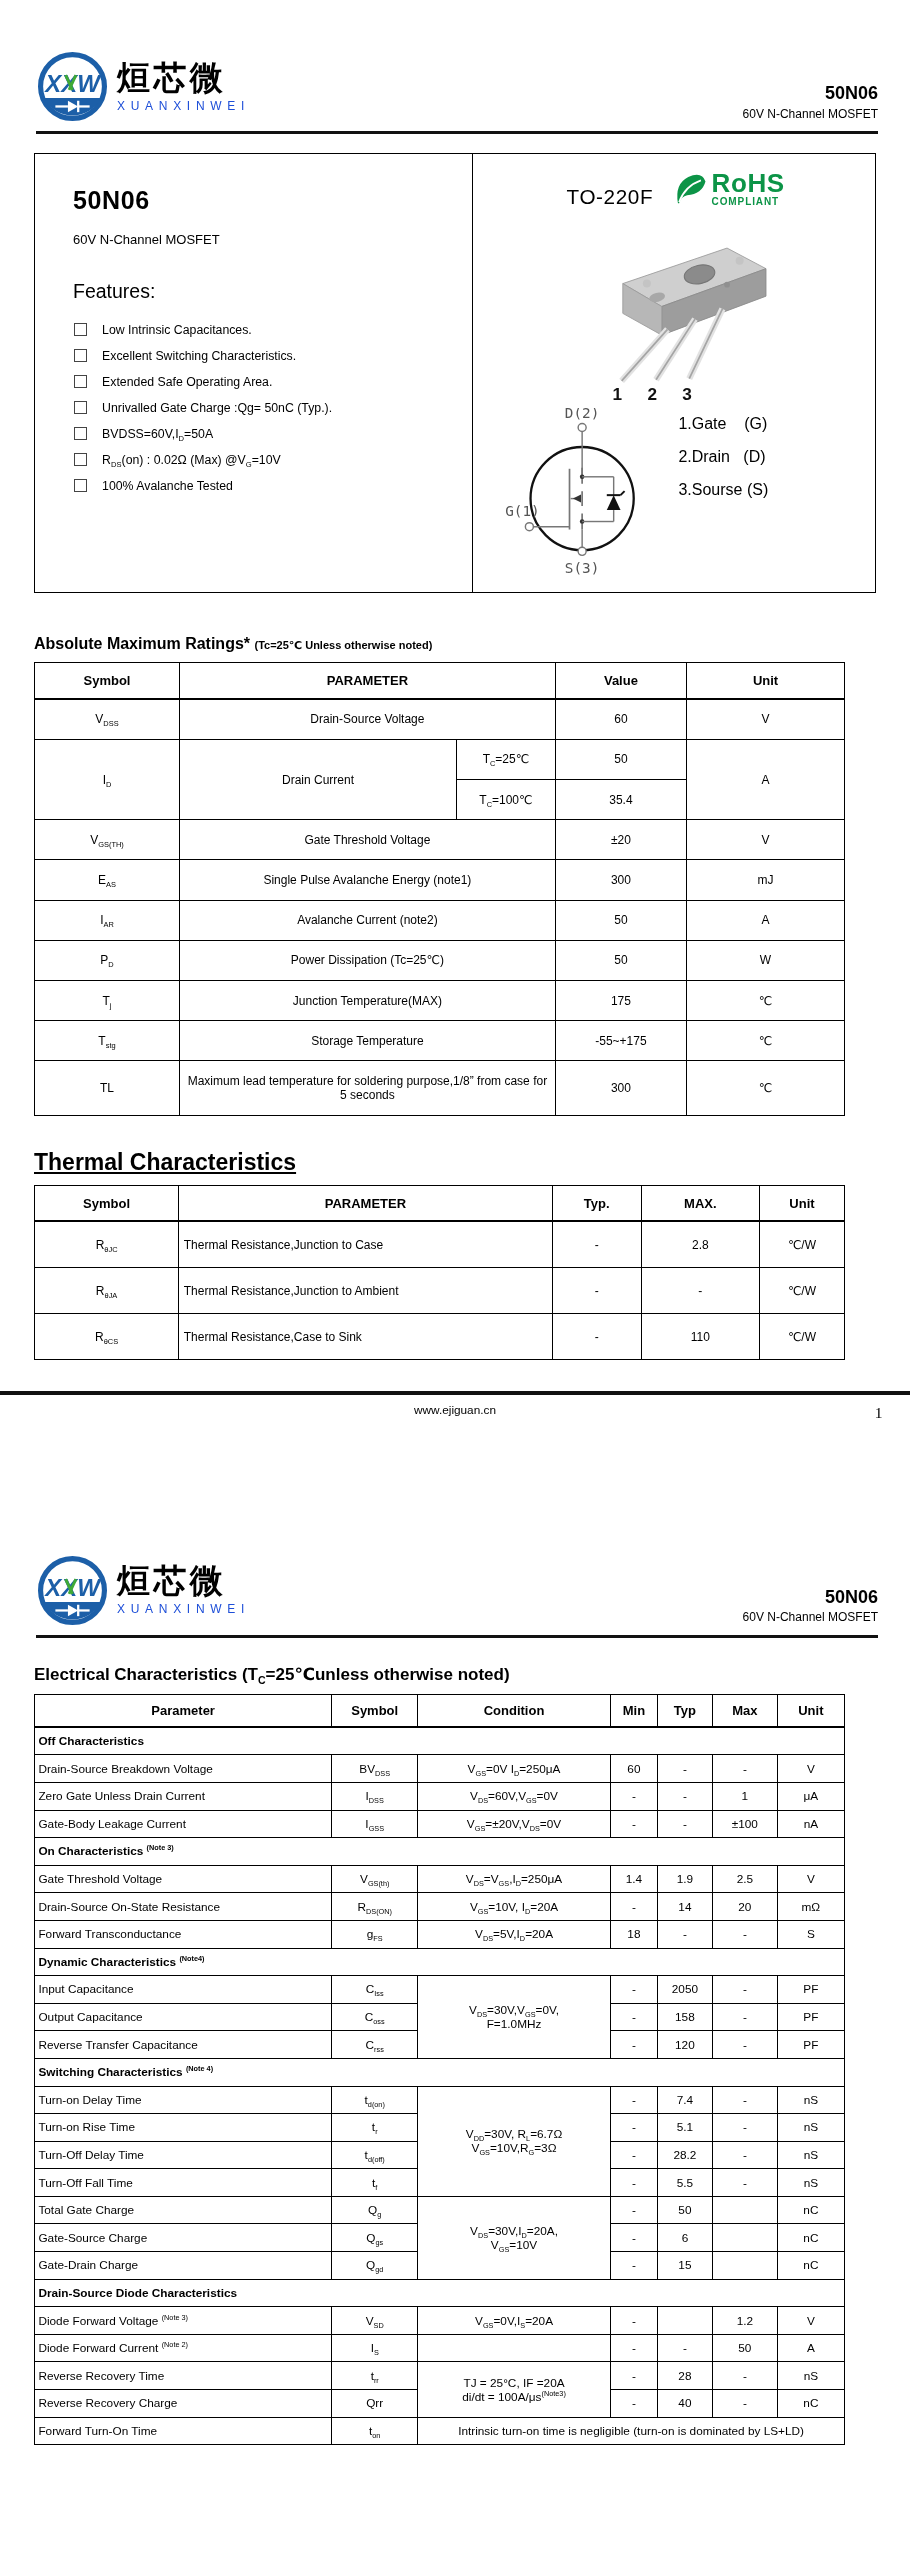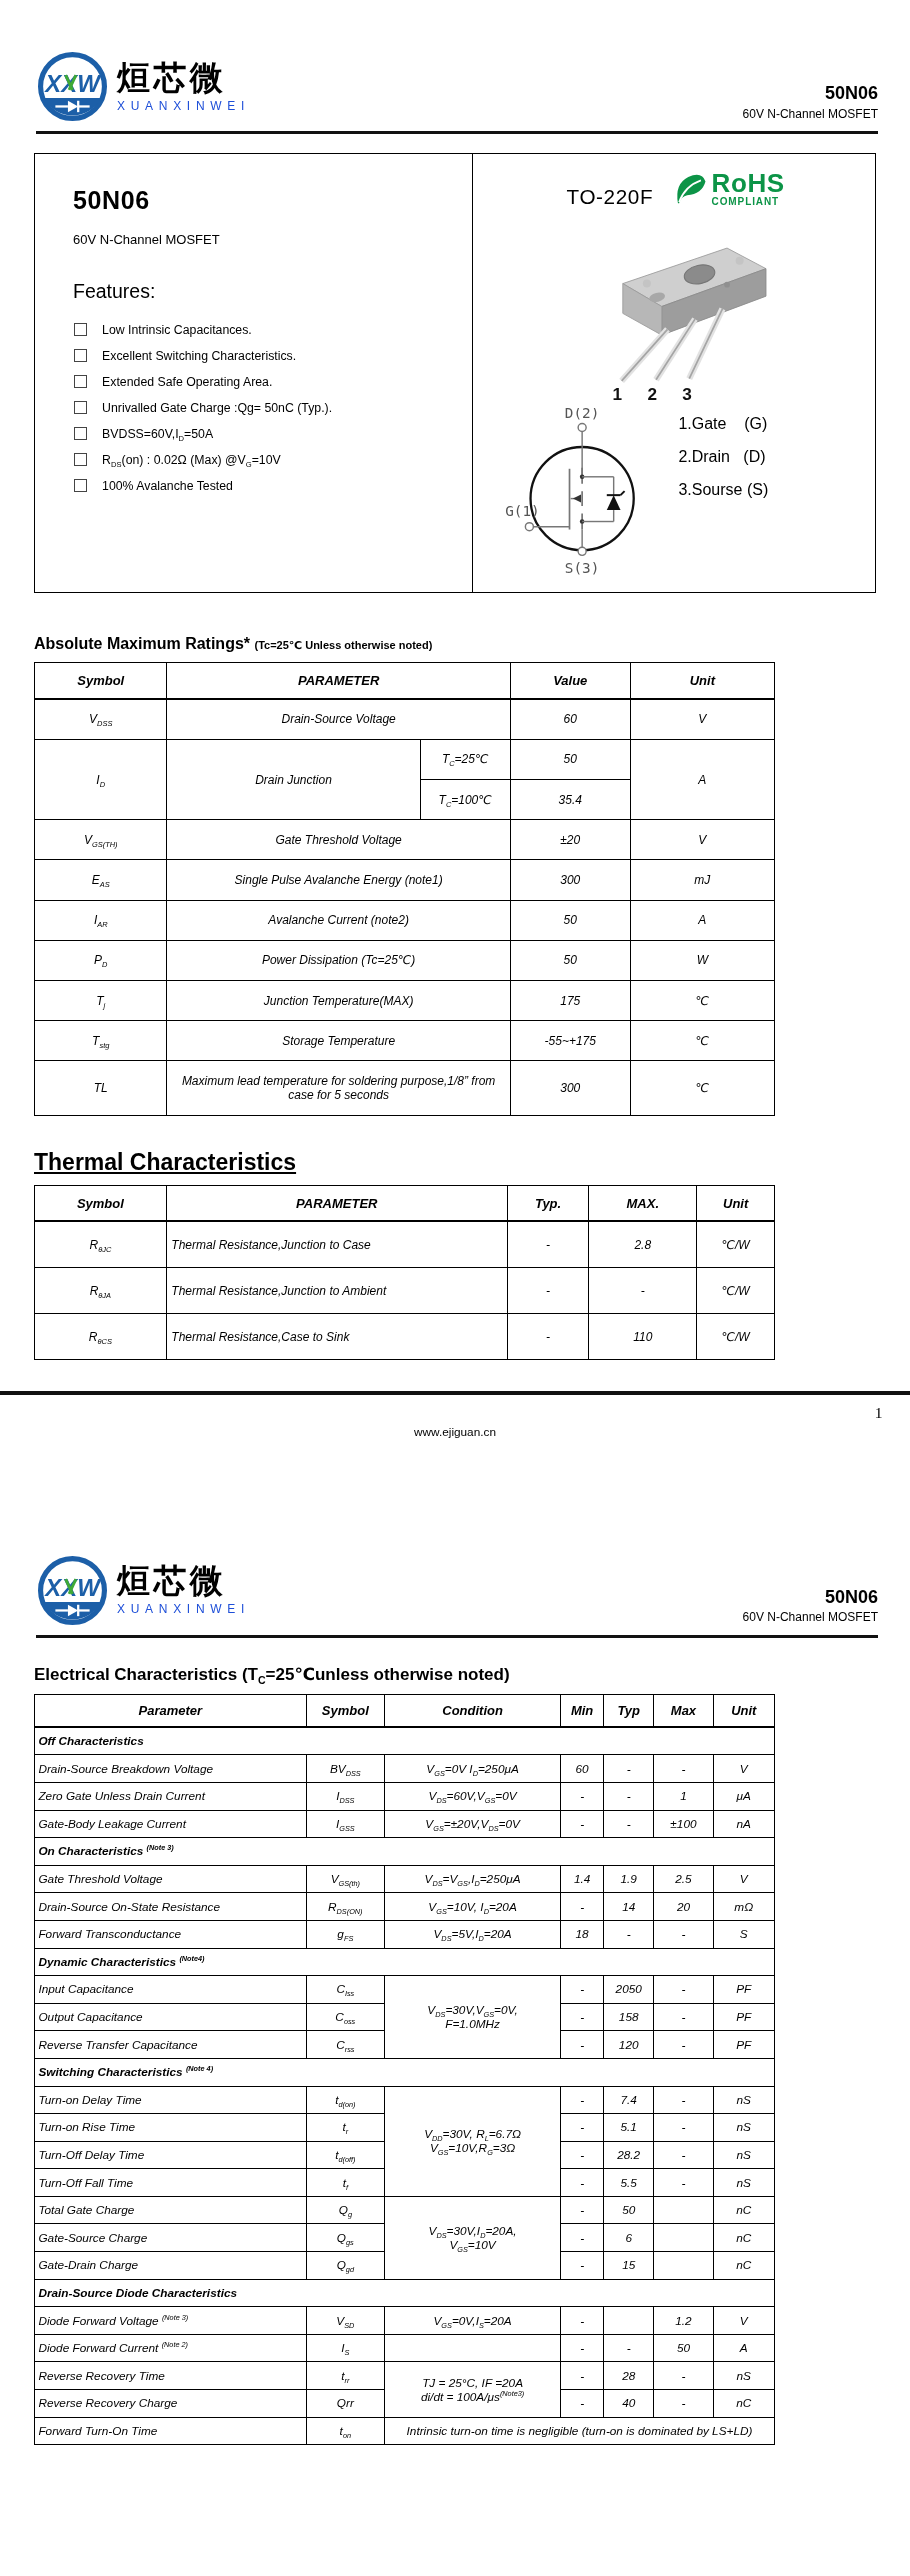--- a/index.html
+++ b/index.html
@@ -38,37 +38,37 @@
   .sym-row{display:flex;align-items:flex-start;margin-top:3.4px;}
   .pin-legend{margin-left:4.6px;font-size:16px;line-height:2.05;white-space:pre;}
 
   
   .h-abs{margin:42px 34px 0 34px;font-size:16px;font-weight:bold;}
   .h-abs .note{font-size:11px;}
   .h-thermal{margin:33px 34px 0 34px;font-size:23px;font-weight:bold;text-decoration:underline;}
   .h-elec{margin:26px 34px 0 34px;font-size:17px;font-weight:bold;}
 
   
-  table.ds{border-collapse:collapse;margin:9.2px 34px 0 34px;width:741px;table-layout:fixed;font-style:italic;}
+  table.ds{border-collapse:collapse;margin:9.2px 34px 0 34px;width:811px;table-layout:fixed;}
   table.ds th,table.ds td{border:1.4px solid #000;text-align:center;vertical-align:middle;
     font-size:12px;padding:8px 4.6px;word-wrap:break-word;}
   table.ds th{font-weight:bold;font-size:13px;padding:9.8px 4.6px;border-bottom-width:2.3px;}
   table.ds td.l, table.ds th.l{text-align:left;padding-left:8px;}
   table.ds td.sec{text-align:left;font-weight:bold;font-size:13px;padding:6.9px 4.6px 6.9px 6.9px;}
   #abs-table td{padding:12.6px 4.6px;}
   #thermal-table td{padding:15.5px 4.6px;}
   #elec-table td{padding:6.3px 3.4px;font-size:11.8px;}
   #elec-table th{padding:8px 3.4px;}
   sub{font-size:62%;line-height:0;}
   sup{font-size:62%;line-height:0;}
 
   
   .foot-rule1{height:3.4px;background:#111;margin-top:31px;}
   .foot-line{position:relative;height:33px;margin-top:8px;}
-  .foot-site{position:absolute;left:0;right:0;text-align:center;font-size:11.8px;margin-top:22px;}
+  .foot-site{position:absolute;left:0;right:0;text-align:center;font-size:11.8px;}
   .foot-page{position:absolute;right:27.5px;top:1.1px;font-family:"Liberation Serif",serif;font-size:15.5px;}
 
   .page-gap{height:68px;}
 </style>
 </head>
 <body>
 
 <div class="sheet">
 
   <div>
@@ -228,21 +228,21 @@
         </thead>
         <tbody>
           <tr>
             <td>V<sub>DSS</sub></td>
             <td colspan="2">Drain-Source Voltage</td>
             <td>60</td>
             <td>V</td>
           </tr>
           <tr>
             <td rowspan="2">I<sub>D</sub></td>
-            <td rowspan="2">Drain Junction</td>
+            <td rowspan="2">Drain Current</td>
             <td>T<sub>C</sub>=25℃</td>
             <td>50</td>
             <td rowspan="2">A</td>
           </tr>
           <tr>
             <td>T<sub>C</sub>=100℃</td>
             <td>35.4</td>
           </tr>
           <tr>
             <td>V<sub>GS(TH)</sub></td>

